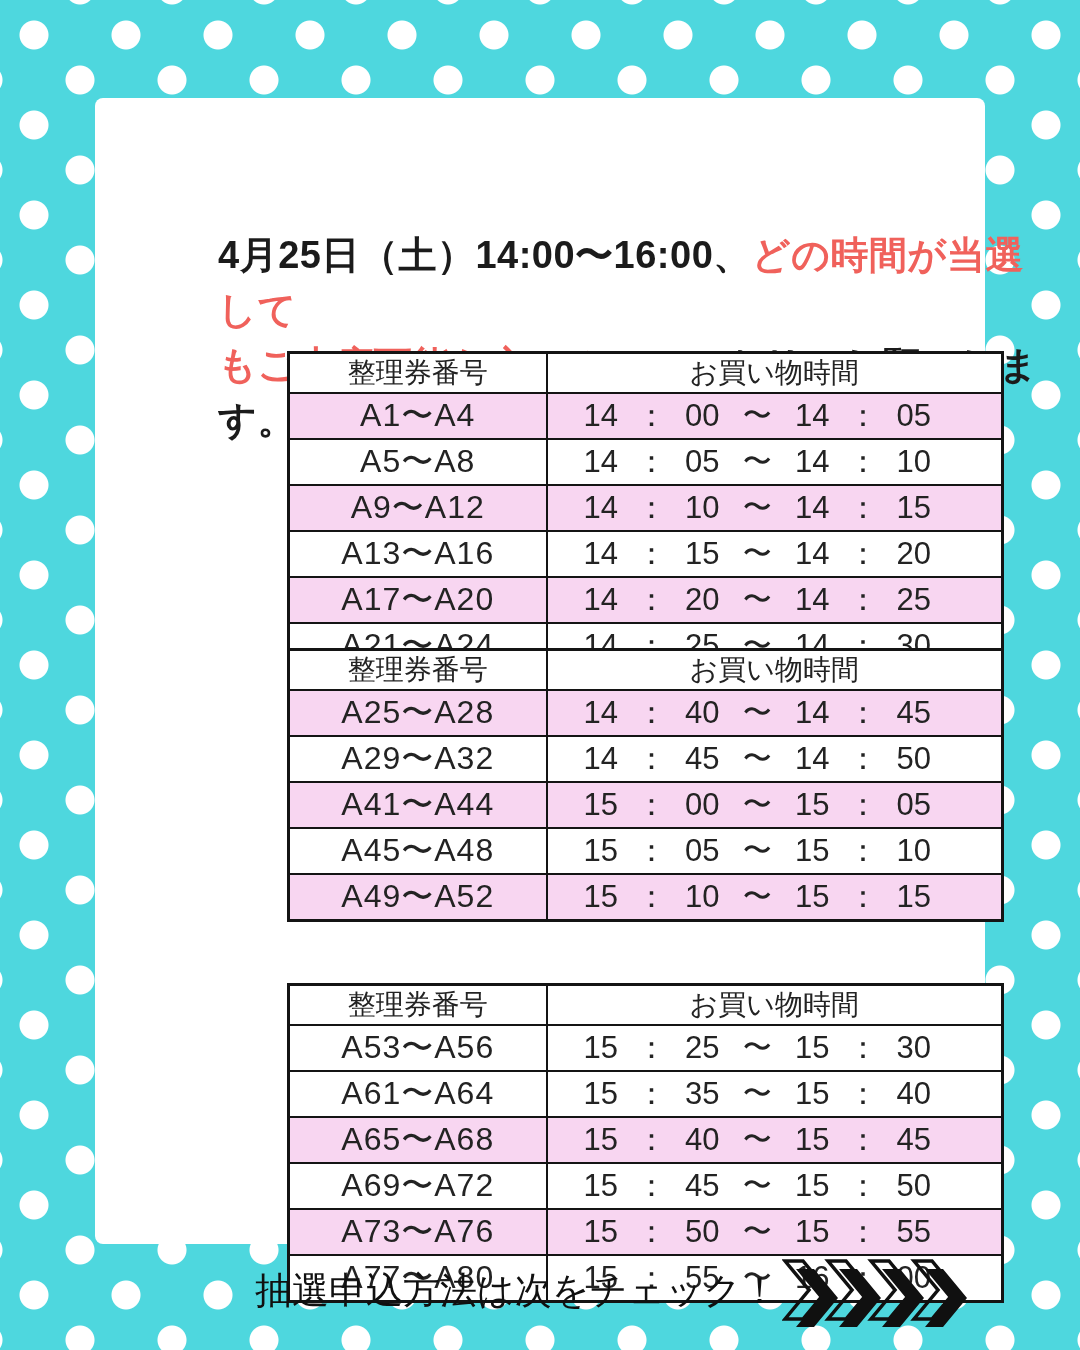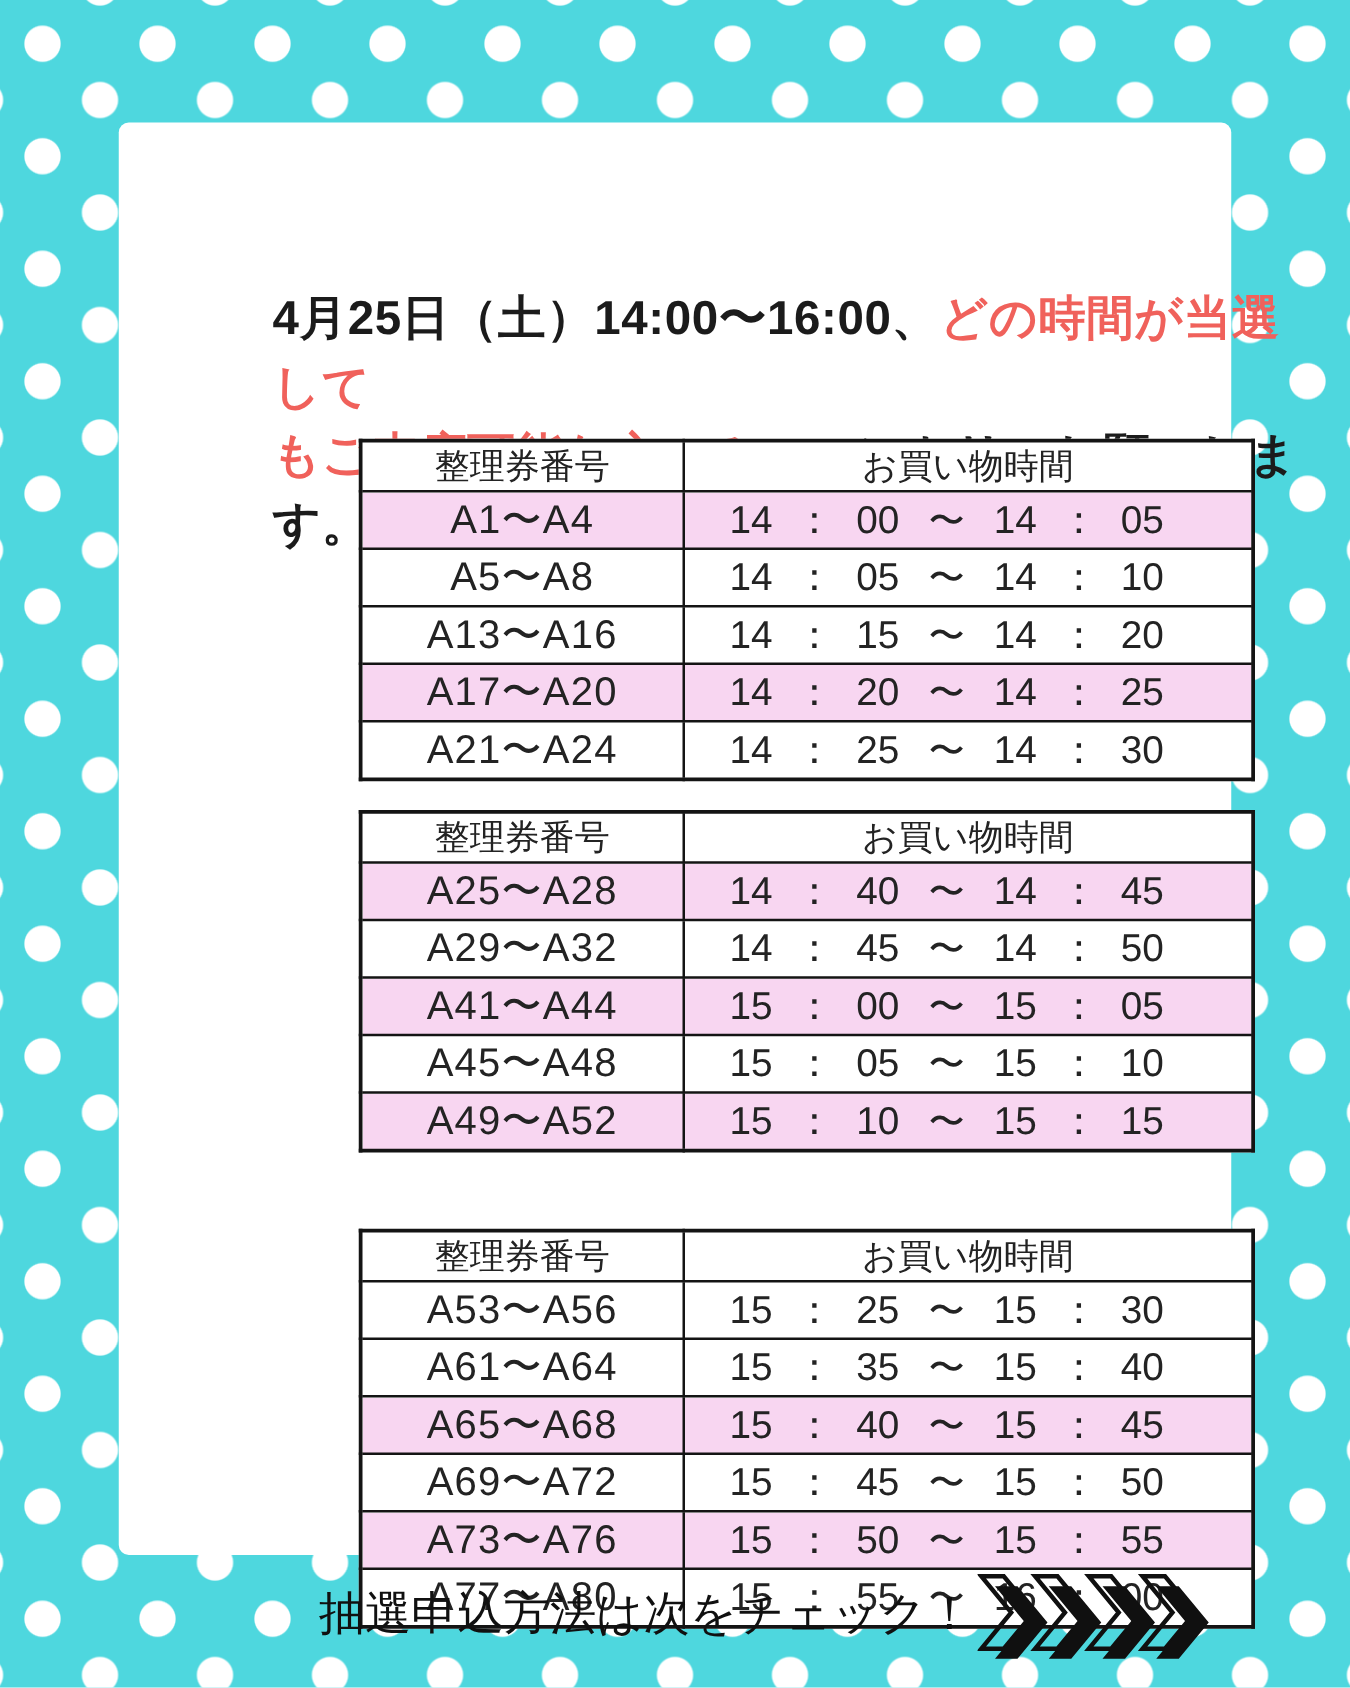--- a/index.html
+++ b/index.html
@@ -34,21 +34,21 @@
     color:#232323; overflow:hidden;
   }
   .tbl th { font-size:28px; font-weight:500; }
   .t1 { top:253px; } .t2 { top:550px; } .t3 { top:885px; }
   .t1 tr { height:39px; }
   .t2 tr, .t3 tr { height:40px; }
   col.col-ticket { width:258px; }
   td.ticket { font-size:32px; letter-spacing:1px;text-align:center; }
   tr.pink td { background:#f8d6f1; }
   .time {
-    display:flex; justify-content:space-between; align-items:flex-end;
+    display:flex; justify-content:space-between; align-items:center;
     padding:0 70px 0 36px; font-size:31px;
   }
   .tg { display:flex; align-items:center; gap:18px; }
   .tilde { font-size:29px; }
   .footer-text {
     position:absolute; left:255px; top:1266px;
     font-size:37px; font-weight:400; color:#101010; letter-spacing:0px;
   }
   .arrows { position:absolute; left:782px; top:1256px; }
 </style>
@@ -97,20 +97,38 @@
               <span class="tg">
                 <span>14</span>
                 <span>：</span>
                 <span>05</span>
               </span>
               <span class="tilde">〜</span>
               <span class="tg">
                 <span>14</span>
                 <span>：</span>
                 <span>10</span>
+              </span>
+            </div>
+          </td>
+    </tr>
+    <tr class="pink">
+      <td class="ticket">A9〜A12</td>
+      <td>
+            <div class="time">
+              <span class="tg">
+                <span>14</span>
+                <span>：</span>
+                <span>10</span>
+              </span>
+              <span class="tilde">〜</span>
+              <span class="tg">
+                <span>14</span>
+                <span>：</span>
+                <span>15</span>
               </span>
             </div>
           </td>
     </tr>
     <tr>
       <td class="ticket">A13〜A16</td>
       <td>
             <div class="time">
               <span class="tg">
                 <span>14</span>

